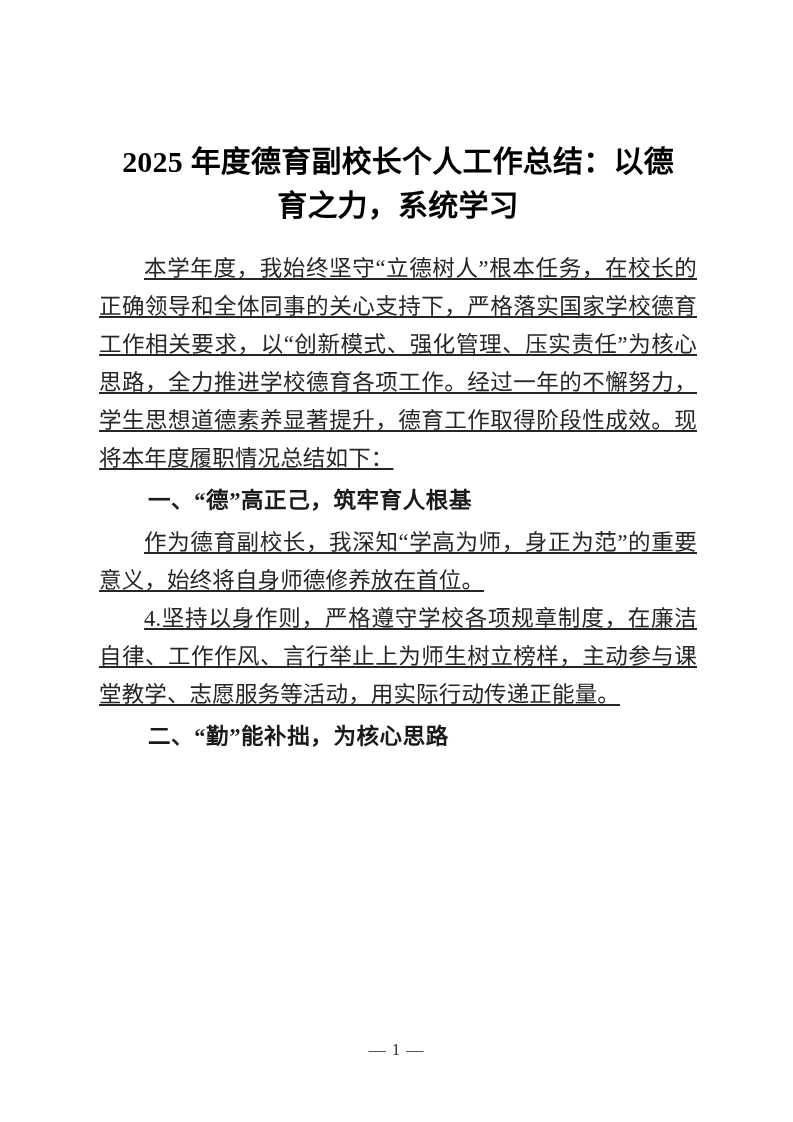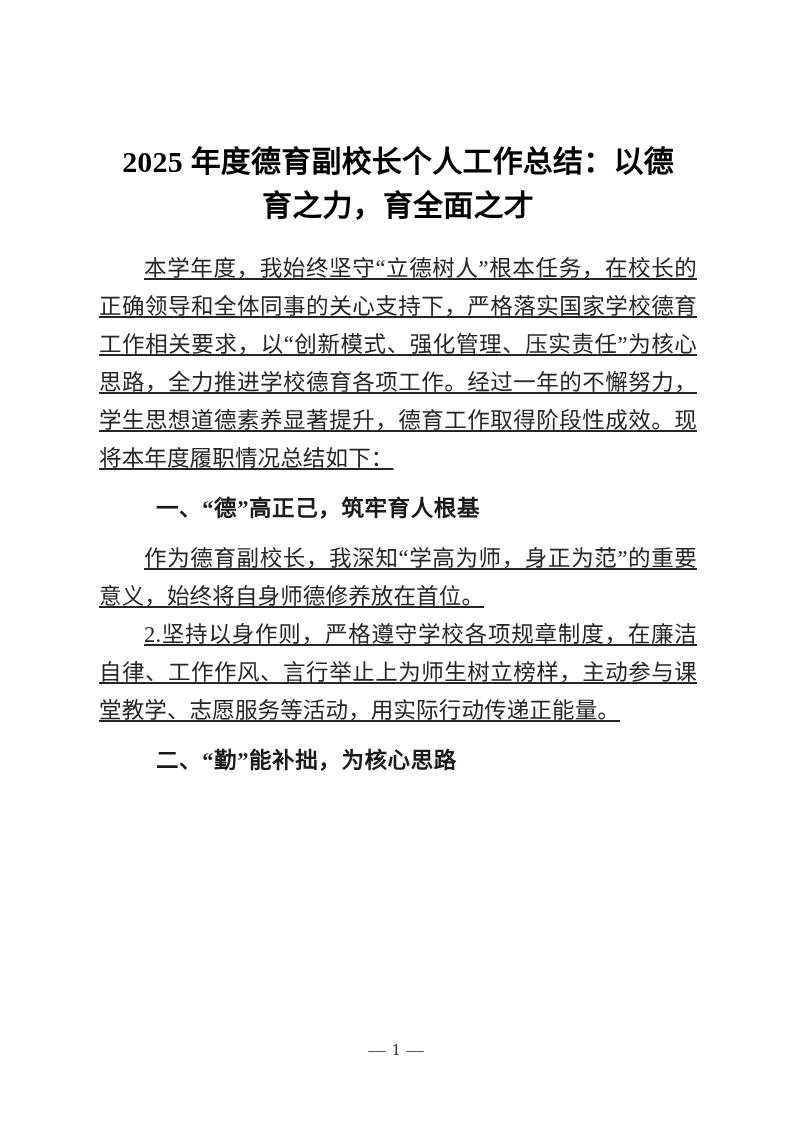--- a/index.html
+++ b/index.html
@@ -55,21 +55,21 @@
     color: #262626;
     text-align: justify;
     text-justify: inter-character;
     text-indent: 45px;
     letter-spacing: 0.15px;
     word-break: break-all;
     text-decoration: underline;
   }
 
   p.heading {
-    margin: 12px;
+    margin: 4px;
     padding: 0;
     font-family: "Liberation Serif", "DejaVu Serif", serif;
     font-size: 22.5px;
     line-height: 38px;
     font-weight: bold;
     color: #1a1a1a;
     text-align: left;
     text-indent: 45px;
     letter-spacing: 0.6px;
   }
@@ -90,33 +90,33 @@
 </style>
 </head>
 <body>
 
 <div class="page">
 
   <div class="page-inner">
 
     <h1 class="doc-title">
       <span>2025 年度德育副校长个人工作总结：以德</span><br>
-      <span>育之力，育全面之才</span>
+      <span>育之力，系统学习</span>
     </h1>
 
     <div class="body-block">
 
       <p class="para">本学年度，我始终坚守“立德树人”根本任务，在校长的正确领导和全体同事的关心支持下，严格落实国家学校德育工作相关要求，以“创新模式、强化管理、压实责任”为核心思路，全力推进学校德育各项工作。经过一年的不懈努力，学生思想道德素养显著提升，德育工作取得阶段性成效。现将本年度履职情况总结如下：</p>
 
       <p class="heading">一、“德”高正己，筑牢育人根基</p>
 
       <p class="para">作为德育副校长，我深知“学高为师，身正为范”的重要意义，始终将自身师德修养放在首位。</p>
 
 
-      <p class="para">2.坚持以身作则，严格遵守学校各项规章制度，在廉洁自律、工作作风、言行举止上为师生树立榜样，主动参与课堂教学、志愿服务等活动，用实际行动传递正能量。</p>
+      <p class="para">4.坚持以身作则，严格遵守学校各项规章制度，在廉洁自律、工作作风、言行举止上为师生树立榜样，主动参与课堂教学、志愿服务等活动，用实际行动传递正能量。</p>
 
 
       <p class="heading">二、“勤”能补拙，为核心思路</p>
 
     </div>
 
   </div>
 
   <div class="footer">
     <span>— 1 —</span>

